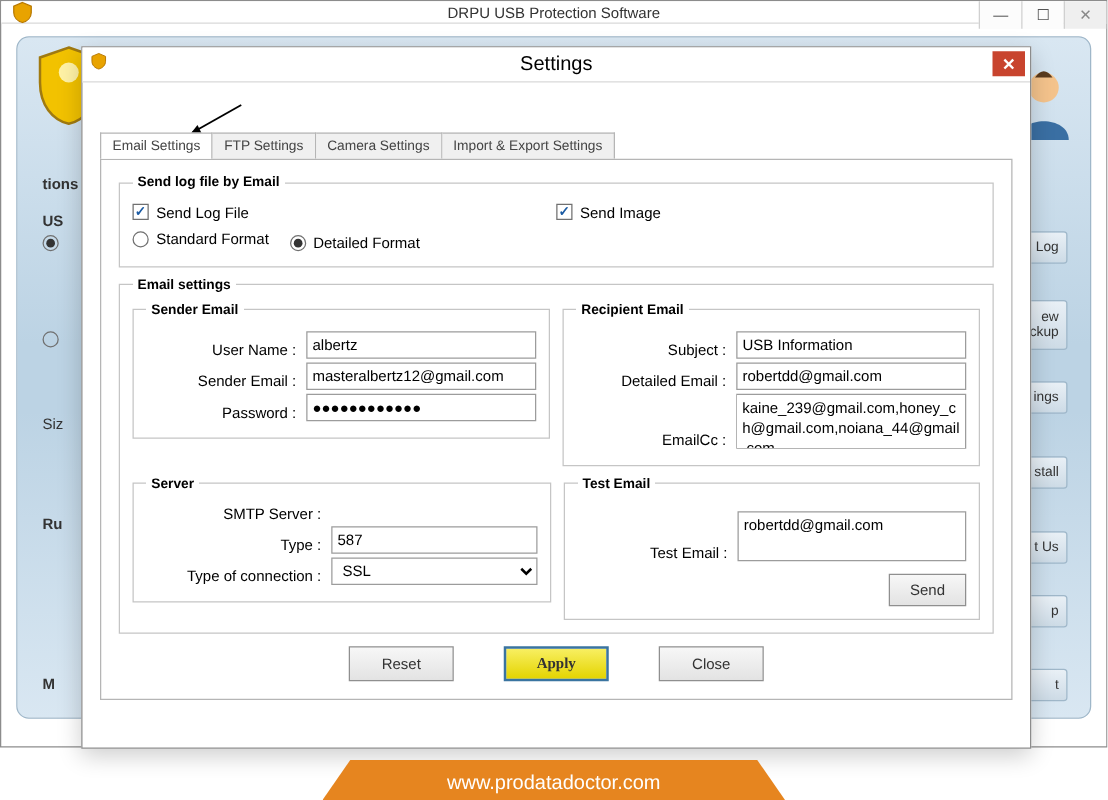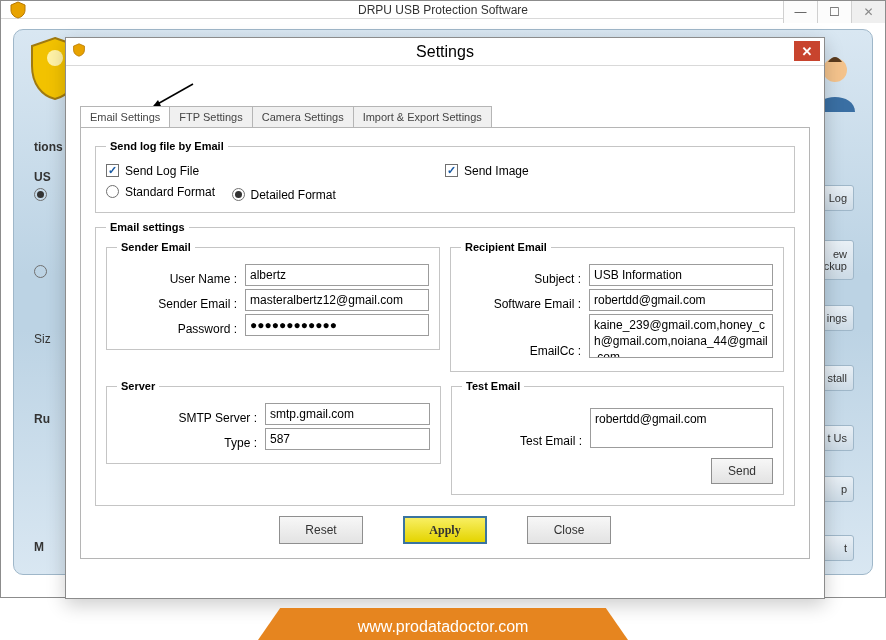--- a/index.html
+++ b/index.html
@@ -233,42 +233,45 @@
               </fieldset>
             </div>
             <div>
               <fieldset>
                 <legend>Recipient Email</legend>
                 <div class="row">
                     <label>Subject :</label>
                     <input type="text" value="USB Information" style="">
                   </div>
                 <div class="row">
-                    <label>Software Email :</label>
+                    <label>Detailed Email :</label>
                     <input type="text" value="robertdd@gmail.com" style="">
                   </div>
                 <div class="row">
                     <label>EmailCc :</label>
                     <textarea style="">kaine_239@gmail.com,honey_ch@gmail.com,noiana_44@gmail.com</textarea>
                   </div>
               </fieldset>
             </div>
           </div>
 
           <div class="cols" style="margin-top:8px;">
             <div>
               <fieldset>
                 <legend>Server</legend>
                 <div class="row">
                     <label style="width:140px;">SMTP Server :</label>
-                    <input type="text" value="smtp.gmail.com" style="">
                   </div>
                 <div class="row">
                     <label style="width:140px;">Type :</label>
                     <input type="text" value="587" style="">
+                  </div>
+                <div class="row">
+                    <label style="width:140px;">Type of connection :</label>
+                    <select><option>SSL</option></select>
                   </div>
               </fieldset>
             </div>
             <div>
               <fieldset style="height:100%;">
                 <legend>Test Email</legend>
                 <div class="row" style="margin-top:8px;">
                     <label>Test Email :</label>
                     <textarea style="height: 40px;">robertdd@gmail.com</textarea>
                   </div>

